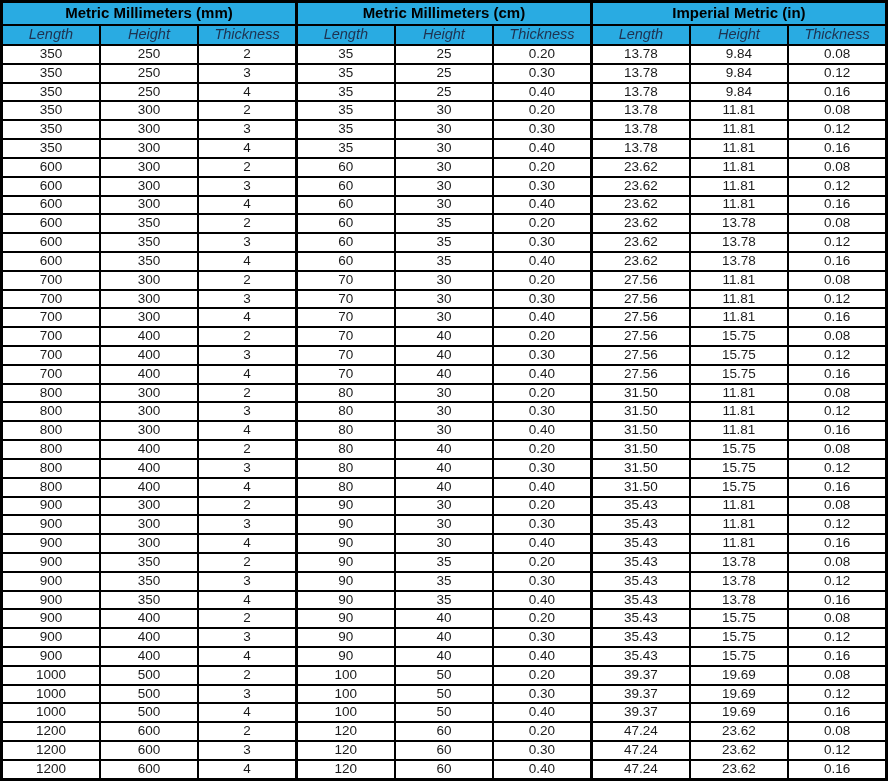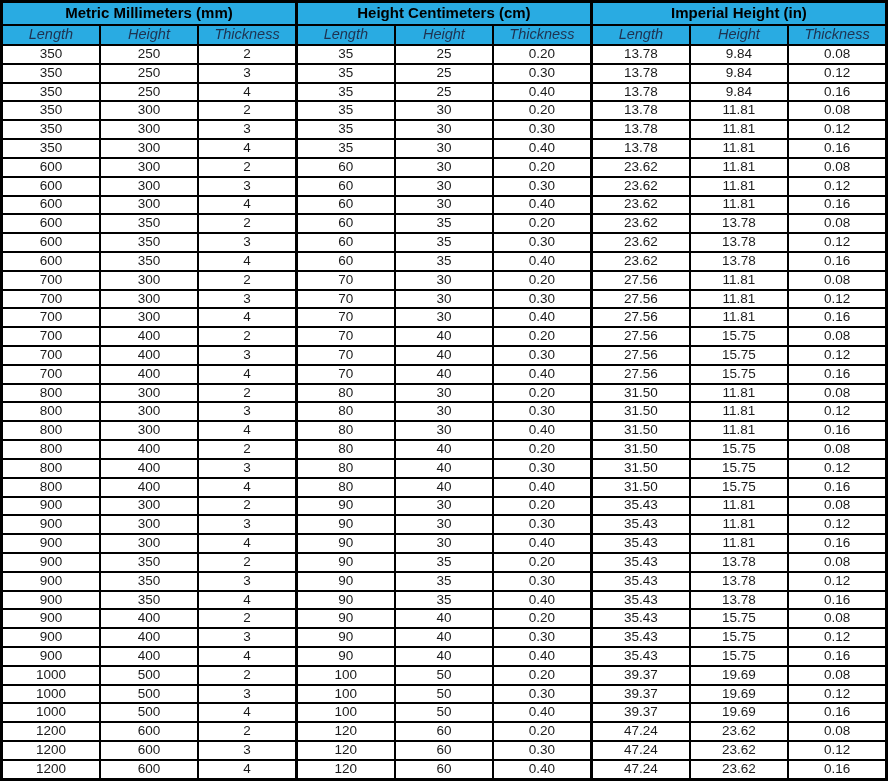--- a/index.html
+++ b/index.html
@@ -66,22 +66,22 @@
     <col style="width:11.11%">
       <col style="width:11.11%">
       <col style="width:11.11%">
     <col style="width:11.12%">
       <col style="width:11.11%">
       <col style="width:11.11%">
   </colgroup>
   <thead>
     <tr>
       <th colspan="3" class="group-title group-end">Metric Millimeters (mm)</th>
-      <th colspan="3" class="group-title group-end">Height Centimeters (cm)</th>
-      <th colspan="3" class="group-title">Imperial Height (in)</th>
+      <th colspan="3" class="group-title group-end">Metric Millimeters (cm)</th>
+      <th colspan="3" class="group-title">Imperial Metric (in)</th>
     </tr>
     <tr>
       <th class="col-head">Length</th>
       <th class="col-head">Height</th>
       <th class="col-head group-end">Thickness</th>
       <th class="col-head">Length</th>
       <th class="col-head">Height</th>
       <th class="col-head group-end">Thickness</th>
       <th class="col-head">Length</th>
       <th class="col-head">Height</th>

